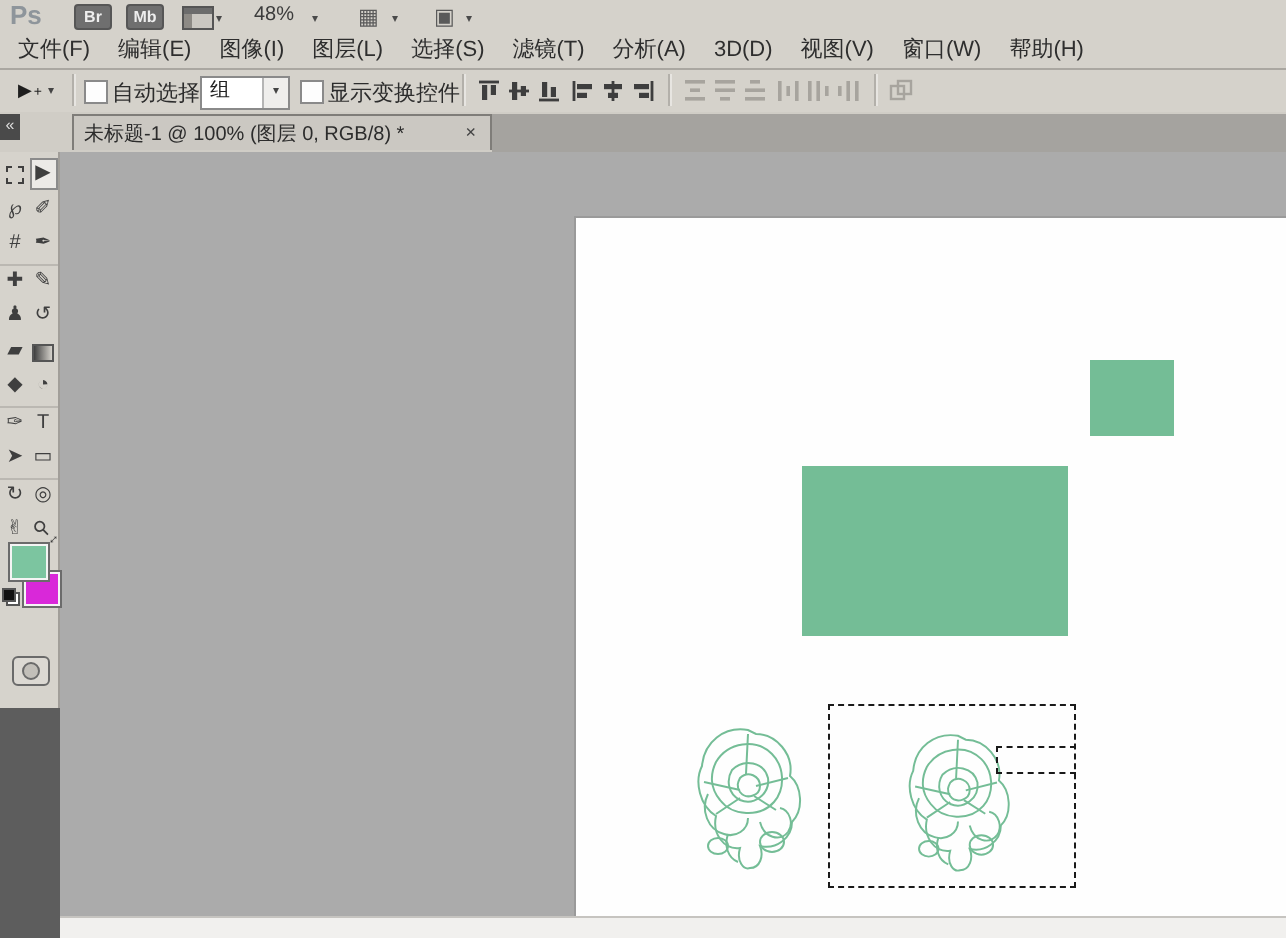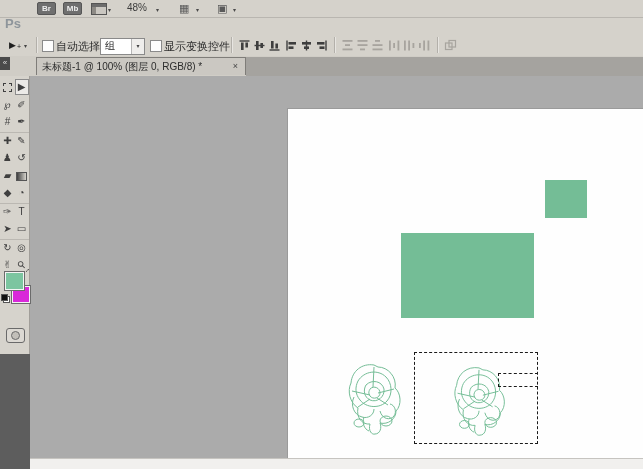--- a/index.html
+++ b/index.html
@@ -1,21 +1,21 @@
 <!DOCTYPE html>
 <html style="--foreground: #7cc5a0; --background: #d928d9; --artwork_green: #74bd96; --selection: #1a1a1a;"><head>
 <meta charset="utf-8">
 <style>
   html,body{margin:0;padding:0;background:#ffffff;font-family:"Liberation Sans","DejaVu Sans",sans-serif;}
   #screen{position:relative;width:643px;height:469px;overflow:hidden;background:#d5d2cb;font-size:11px;color:#2f2f2f;}
   .abs{position:absolute;}
 
   
   #app-bar{left:0;top:0;width:643px;height:17px;background:#d5d2cb;border-bottom:1px solid #b9b6b0;}
-  #ps-logo{left:5px;top:16px;font-weight:bold;font-size:13px;color:#8e959b;letter-spacing:0px;text-align:right;}
+  #ps-logo{left:5px;top:0px;font-weight:bold;font-size:13px;color:#8e959b;letter-spacing:0px;text-align:right;}
   .launcher-btn{top:2px;width:17px;height:11px;background:#6f6f6f;border:1px solid #565656;border-radius:2px;
     color:#eee;font-size:8px;line-height:11px;text-align:center;font-weight:bold;}
   #btn-br{left:37px;} #btn-mb{left:63px;}
   .caret{font-size:6px;color:#4a4a4a;top:6px;}
   .mini-win{left:91px;top:3px;width:14px;height:10px;border:1px solid #555;background:#cac7c1;}
   .mini-win::before{content:"";position:absolute;left:0;top:0;width:100%;height:3px;background:#6c6c6c;}
   .mini-win::after{content:"";position:absolute;left:0;top:3px;width:4px;height:7px;background:#8d8a85;}
   #zoom-text{left:127px;top:2px;font-size:10px;color:#3c3c3c;}
   .bar-glyph{font-size:11px;color:#5a5a5a;top:2px;}
 
@@ -116,20 +116,33 @@
     <div class="abs mini-win"></div>
     <span class="abs caret" style="left:108px;">▾</span>
     <span id="zoom-text" class="abs">48%</span>
     <span class="abs caret" style="left:156px;">▾</span>
     <span class="abs bar-glyph" style="left:179px;">▦</span>
     <span class="abs caret" style="left:196px;">▾</span>
     <span class="abs bar-glyph" style="left:217px;">▣</span>
     <span class="abs caret" style="left:233px;">▾</span>
   </div>
 
+  <div id="menu-bar" class="abs">
+    <span class="menu-item">文件(F)</span>
+    <span class="menu-item">编辑(E)</span>
+    <span class="menu-item">图像(I)</span>
+    <span class="menu-item">图层(L)</span>
+    <span class="menu-item">选择(S)</span>
+    <span class="menu-item">滤镜(T)</span>
+    <span class="menu-item">分析(A)</span>
+    <span class="menu-item">3D(D)</span>
+    <span class="menu-item">视图(V)</span>
+    <span class="menu-item">窗口(W)</span>
+    <span class="menu-item">帮助(H)</span>
+  </div>
 
   <div id="options-bar" class="abs">
     <div id="move-opt-btn" class="abs">
       <span class="mv">▶</span>
       <span class="plus">+</span>
       <span class="cv">▾</span>
     </div>
     <div class="abs opt-sep" style="left:36px;"></div>
     <div class="abs checkbox" style="left:42px;"></div>
     <span class="abs opt-label" style="left:56px;">自动选择:</span>

